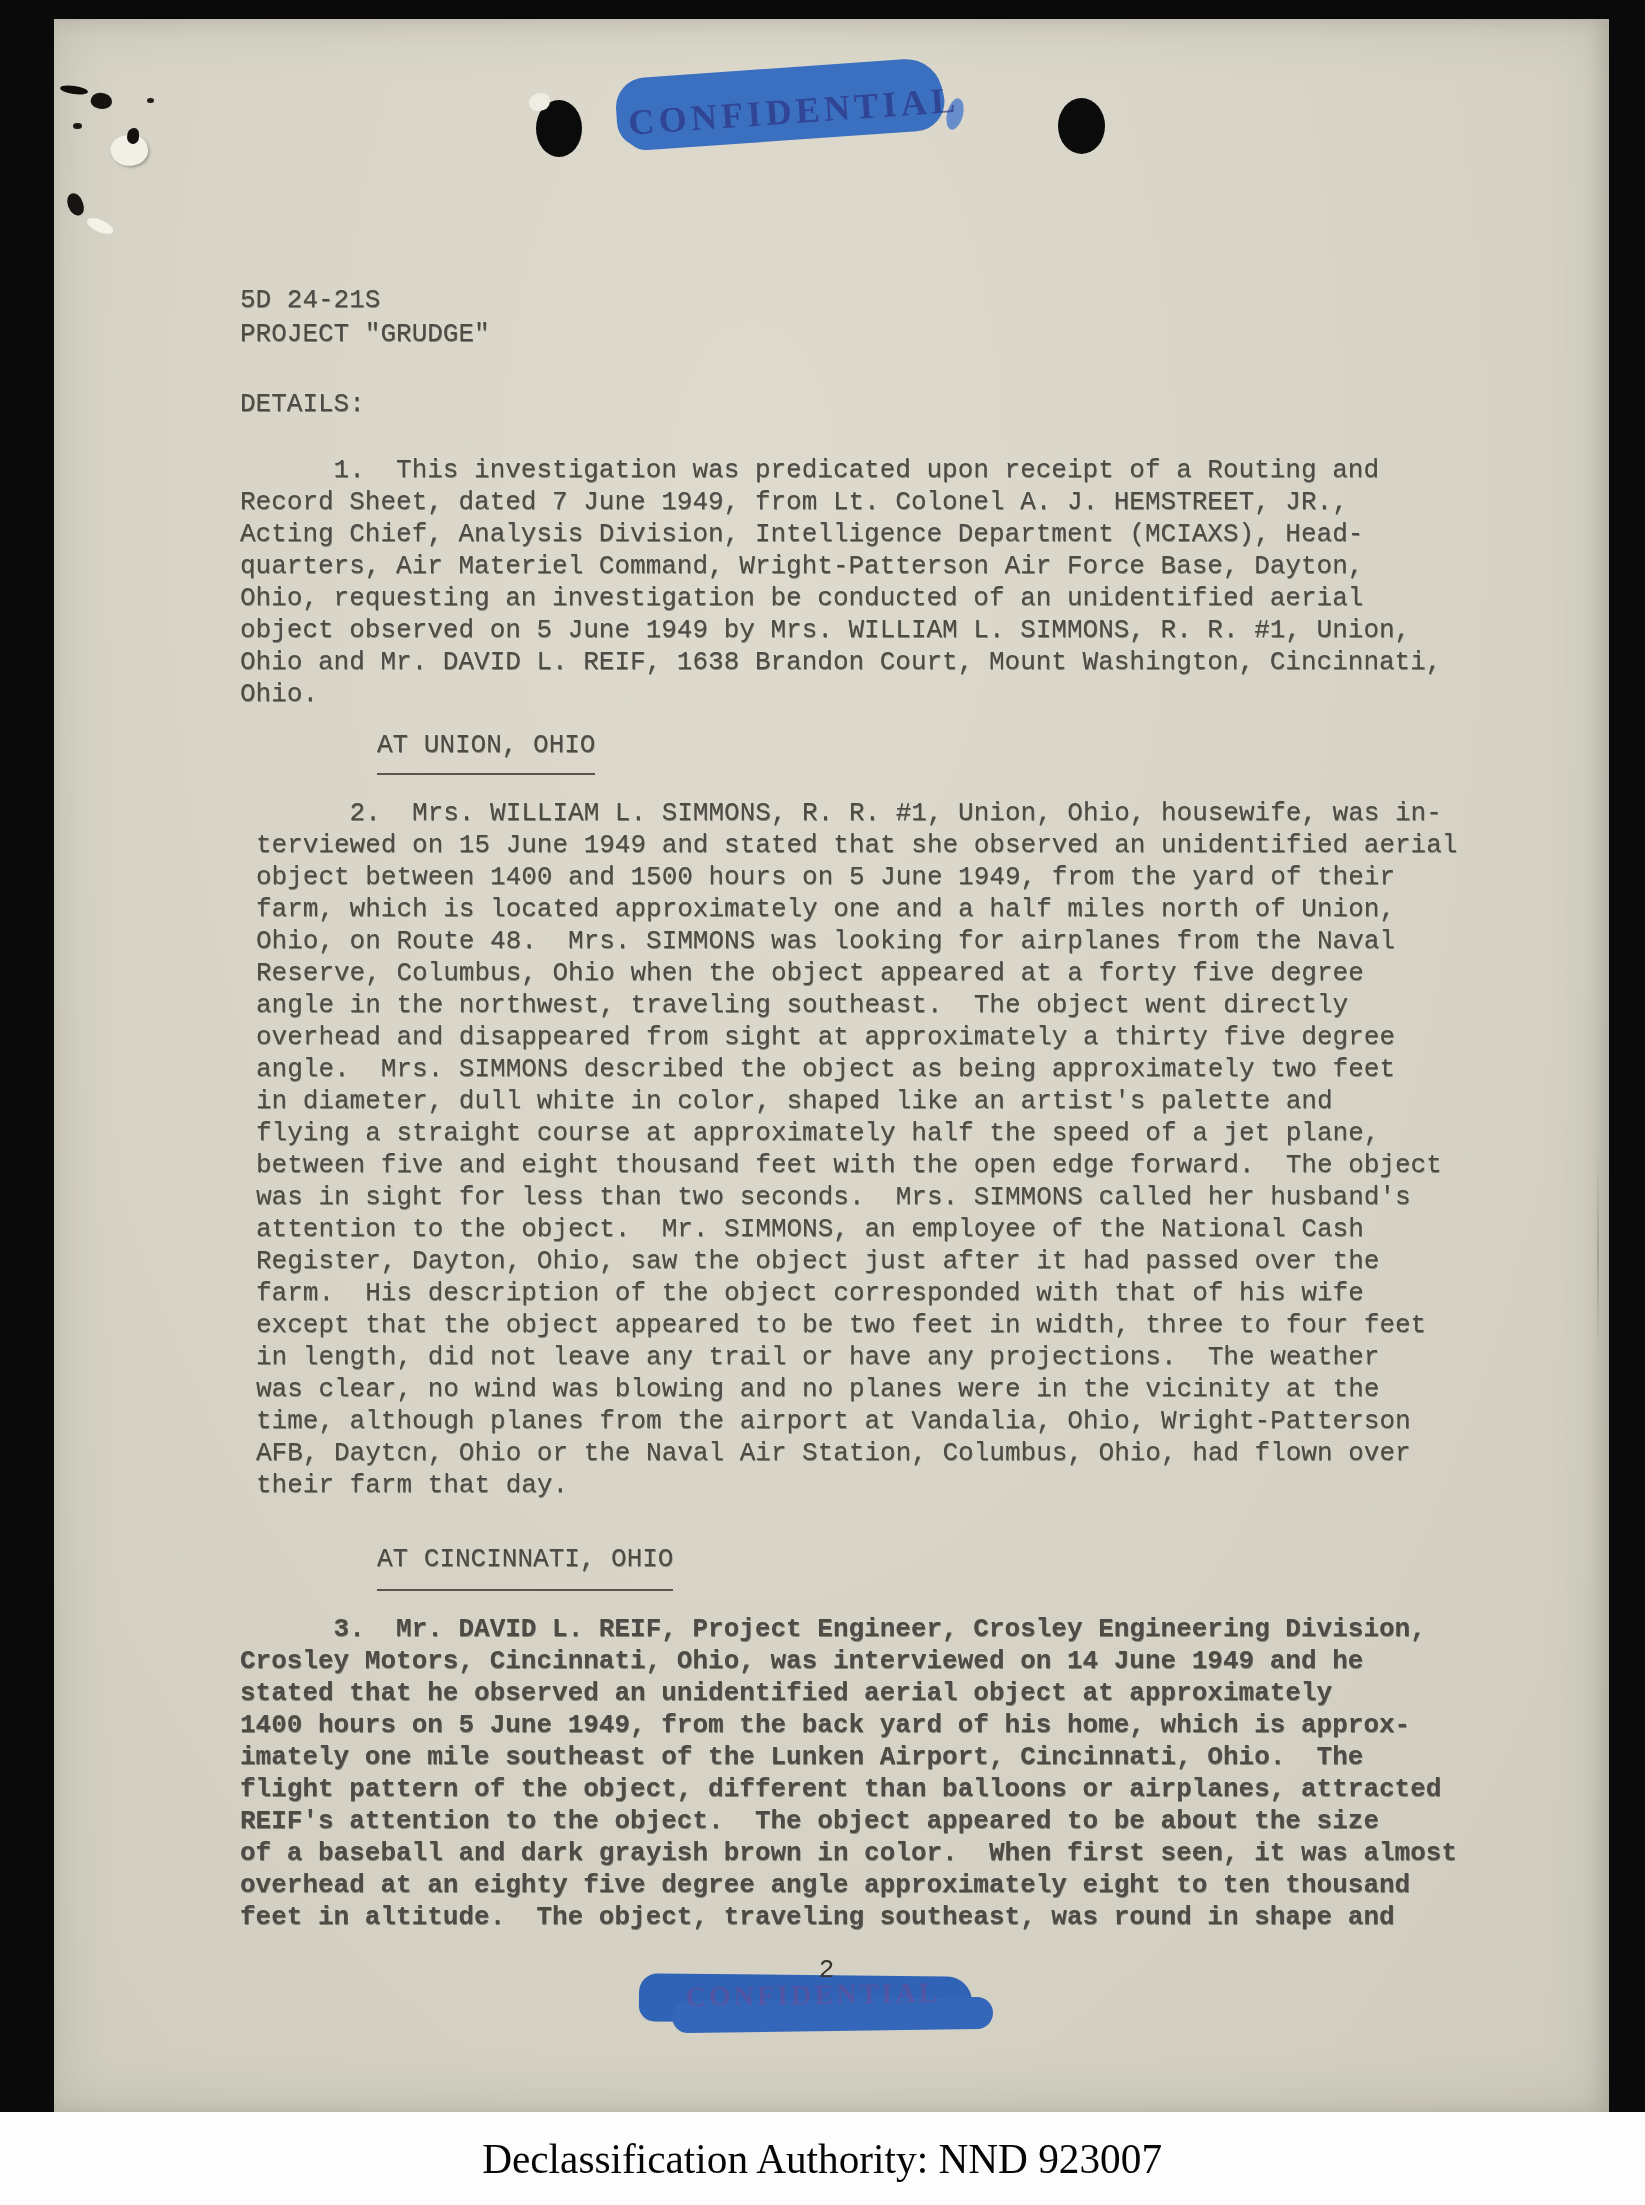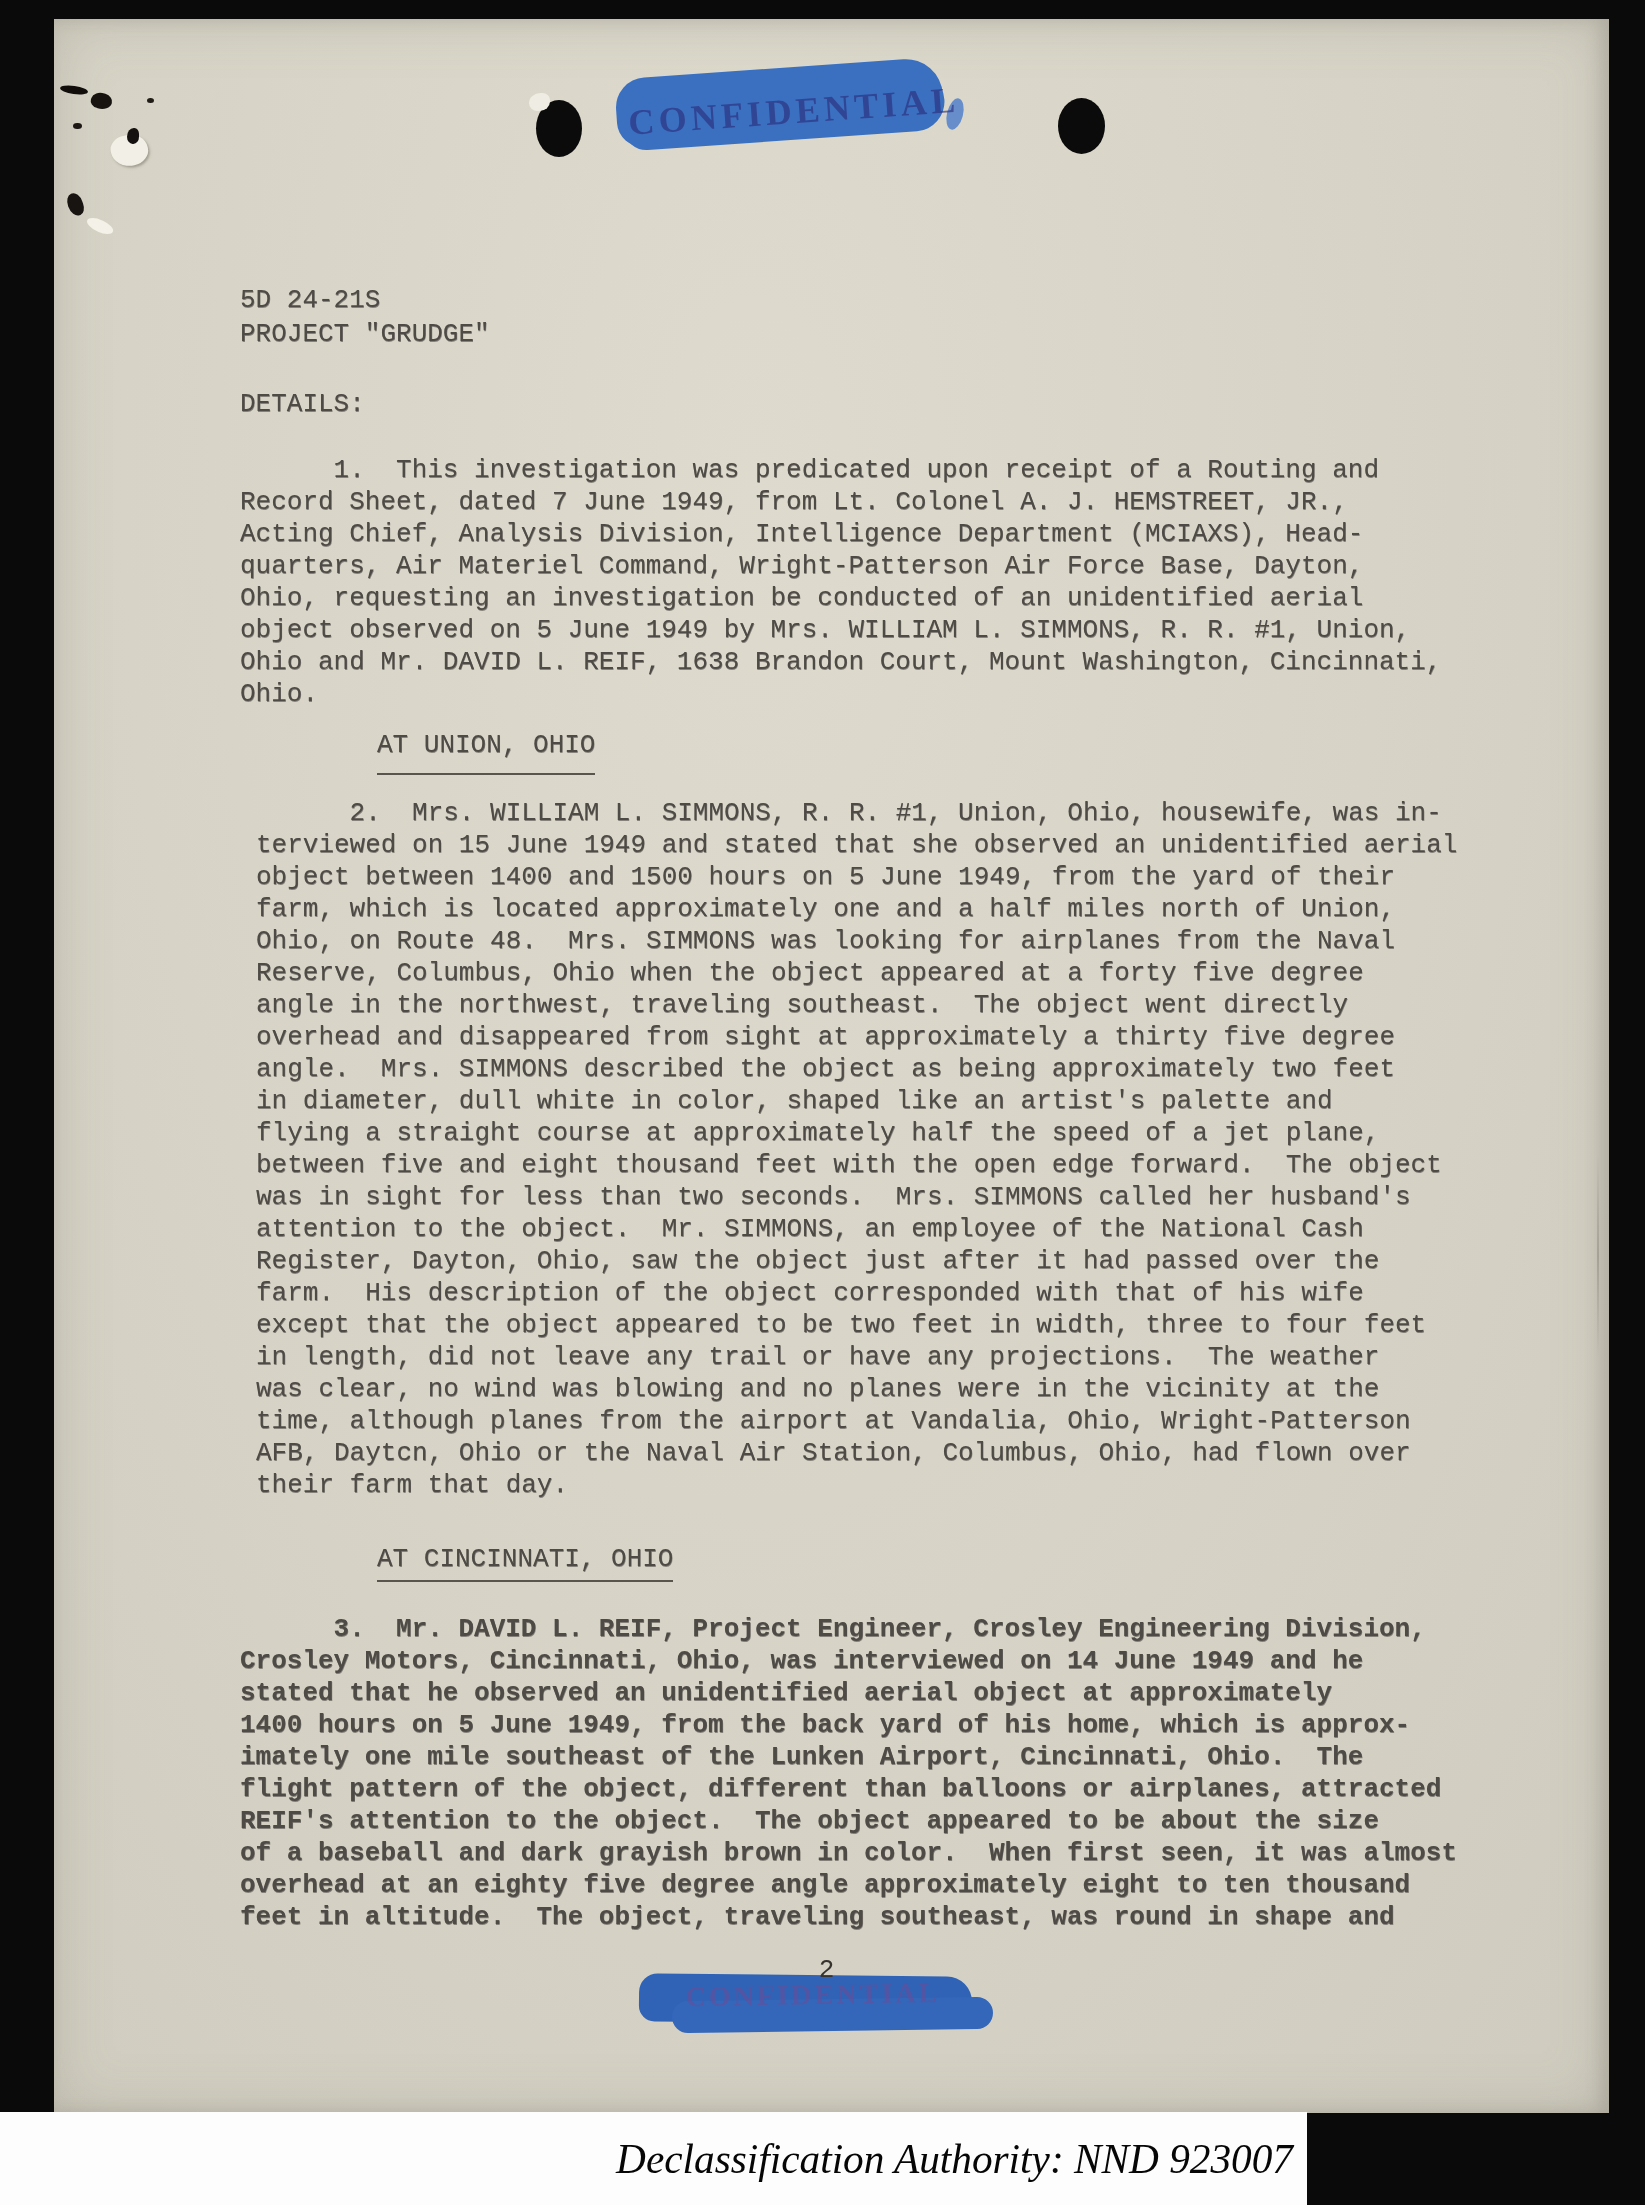--- a/index.html
+++ b/index.html
@@ -67,26 +67,26 @@
   
   .type{
     position:absolute;color:#4e4a46;font-size:26px;line-height:32px;
     white-space:pre;text-shadow:0.4px 0.5px 0.6px rgba(66,60,54,.55);
   }
   .doc-head{left:186px;top:264px;line-height:34px;}
   .details{left:186px;top:369px;}
   .para1{left:186px;top:435px;}
   .head-union{left:323px;top:710px;border-bottom:2.5px solid #59544e;padding-bottom:12px;}
   .para2{left:186px;top:778px;margin-left:16px;}
-  .head-cinci{left:323px;top:1524px;border-bottom:2.5px solid #59544e;padding-bottom:5px;}
+  .head-cinci{left:323px;top:1524px;border-bottom:2.5px solid #59544e;padding-bottom:14px;}
   .para3{left:186px;top:1594px;font-weight:bold;}
   
   .footer-strip{
-    position:absolute;left:0;top:2112px;width:1307px;height:93px;background:#fdfdfd;
-    display:flex;align-items:center;justify-content:flex-end;font-style:italic;
+    position:absolute;left:0;top:2112px;width:1645px;height:93px;background:#fdfdfd;
+    display:flex;align-items:center;justify-content:center;
   }
   .footer-text{
     font-family:"Liberation Serif","DejaVu Serif",serif;
     font-size:43px;color:#060606;transform:scaleX(.96);letter-spacing:0;
   }
 </style>
 </head>
 <body>
 
 <div class="paper">

